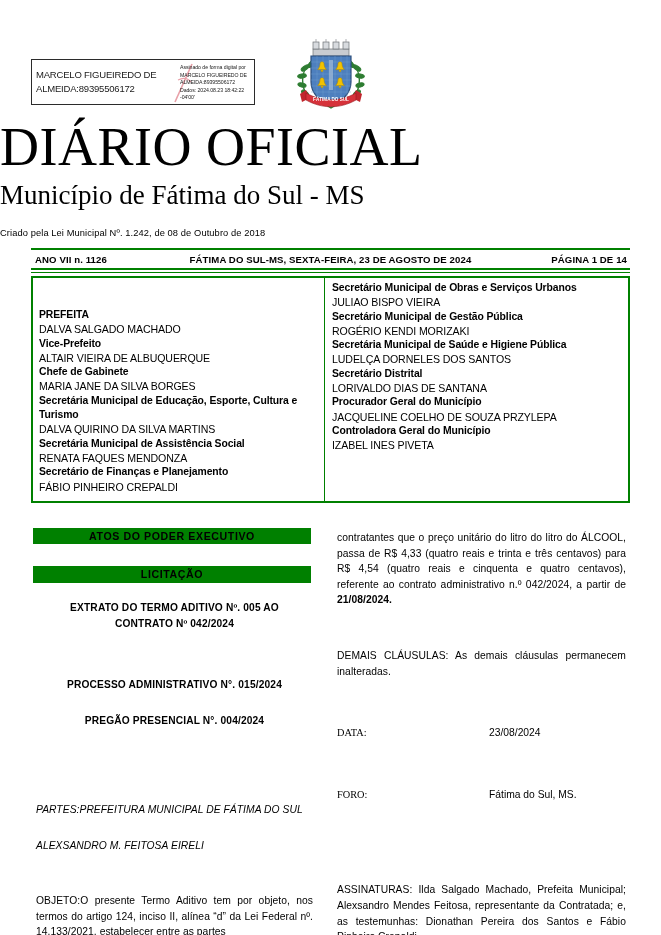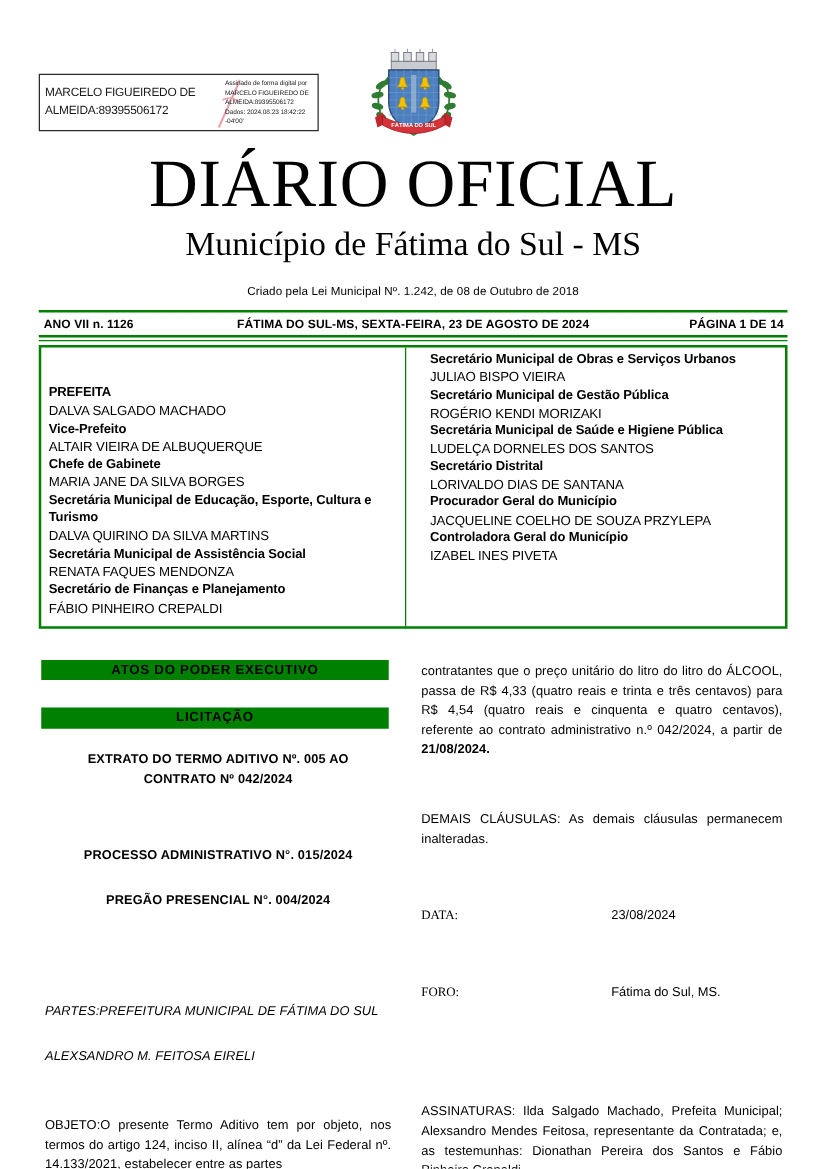--- a/index.html
+++ b/index.html
@@ -73,21 +73,21 @@
     width: 70px;
     height: 84px;
   }
 
   
   .masthead {
     position: absolute;
     left: 0;
     top: 118px;
     width: 661px;
-    text-align: center;
+    text-align: left;
   }
   .doc-title {
     font-family: "Liberation Serif", serif;
     font-size: 54px;
     line-height: 58px;
     letter-spacing: 0.5px;
     font-weight: 400;
   }
   .doc-subtitle {
     font-family: "Liberation Serif", serif;
@@ -152,21 +152,20 @@
     left: 6px;
     top: 3px;
     width: 282px;
     margin-top: 27px;
   }
   .col-right {
     position: absolute;
     left: 299px;
     top: 3px;
     width: 290px;
-    margin-left: 12px;
   }
   .role {
     font-size: 10.4px;
     font-weight: bold;
     line-height: 14.3px;
     letter-spacing: -0.1px;
   }
   .person {
     font-size: 10.6px;
     font-weight: normal;

